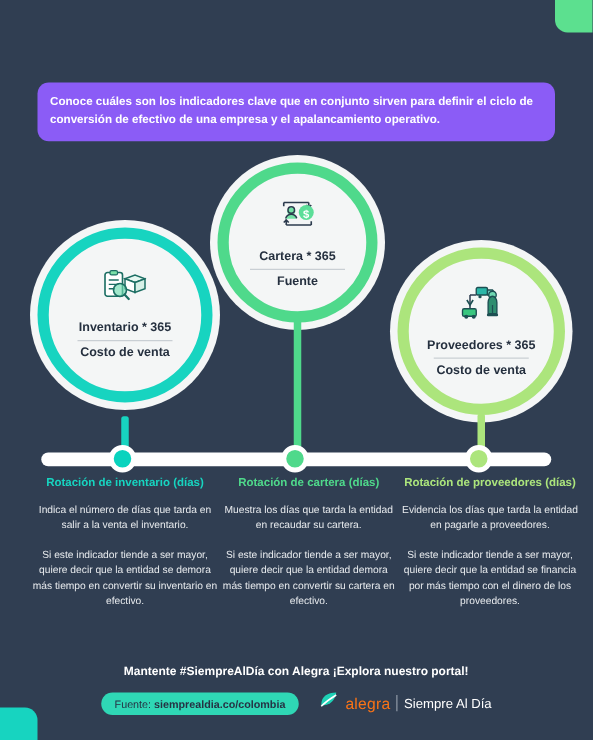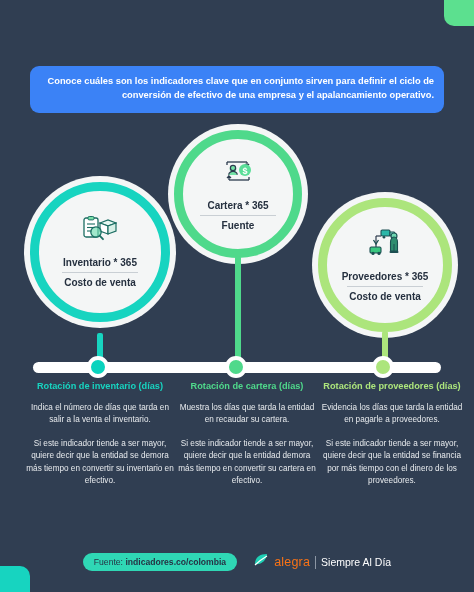--- a/index.html
+++ b/index.html
@@ -16,22 +16,22 @@
     background:#5CE08F;border-radius:10px;}
   .accent-bl{position:absolute;bottom:-14px;left:-10px;width:40px;height:40px;
     background:#17D4C0;border-radius:10px;}
 
   
   .title{position:absolute;top:20px;left:0;right:0;text-align:center;
     font-size:17.5px;font-weight:bold;color:#FFFFFF;letter-spacing:-0.2px;line-height:1.28;}
   .title .l2{display:block;color:#1FCFAE;}
 
   .banner{position:absolute;top:66px;left:30px;width:414px;
-    background:#3b82f6;border-radius:9px;padding:9px 10px 10px 10px;
-    box-sizing:border-box;text-align:right;}
+    background:#8b5cf6;border-radius:9px;padding:9px 10px 10px 10px;
+    box-sizing:border-box;text-align:left;}
   .banner-text{font-size:9.3px;line-height:1.5;color:#FFFFFF;font-weight:bold;}
 
   
   .circle{position:absolute;border-radius:50%;background:#F4F6F6;
     display:flex;flex-direction:column;align-items:center;justify-content:center;
     box-sizing:border-box;}
   .c-left{left:30px;top:182px;width:140px;height:140px;border:9px solid #17D4C0;
     box-shadow:0 0 0 6px #F4F6F6;}
   .c-mid{left:174px;top:130px;width:128px;height:128px;border:9px solid #4FD98B;
     box-shadow:0 0 0 6px #F4F6F6;}
@@ -178,25 +178,26 @@
     <p class="col-p">Muestra los días que tarda la entidad en recaudar su cartera.</p>
     <p class="col-p">Si este indicador tiende a ser mayor, quiere decir que la entidad demora más tiempo en convertir su cartera en efectivo.</p>
   </div>
 
   <div class="col col3">
     <div class="col-head">Rotación de proveedores (días)</div>
     <p class="col-p">Evidencia los días que tarda la entidad en pagarle a proveedores.</p>
     <p class="col-p">Si este indicador tiende a ser mayor, quiere decir que la entidad se financia por más tiempo con el dinero de los proveedores.</p>
   </div>
 
+  <div class="foot-cta">Mantente #SiempreAlDía con Alegra ¡Explora nuestro portal!</div>
 
   <div class="foot-row">
     <div class="pill">
       <span>Fuente:</span>
-      <b>indicadores.co/colombia</b>
+      <b>siemprealdia.co/colombia</b>
     </div>
     <div class="logo">
       <span>
         <svg width="16" height="14" viewBox="0 0 16 14">
           <path d="M2 11 C2 4, 7 1, 14 1 C13 8, 8 12, 2 11 Z" fill="#1ED0B5"></path>
           <path d="M2 12 C5 9, 9 6, 14 3" stroke="#FFFFFF" stroke-width="1.2" fill="none"></path>
         </svg>
       </span>
       <span class="logo-word">alegra</span>
       <span class="logo-div"></span>

